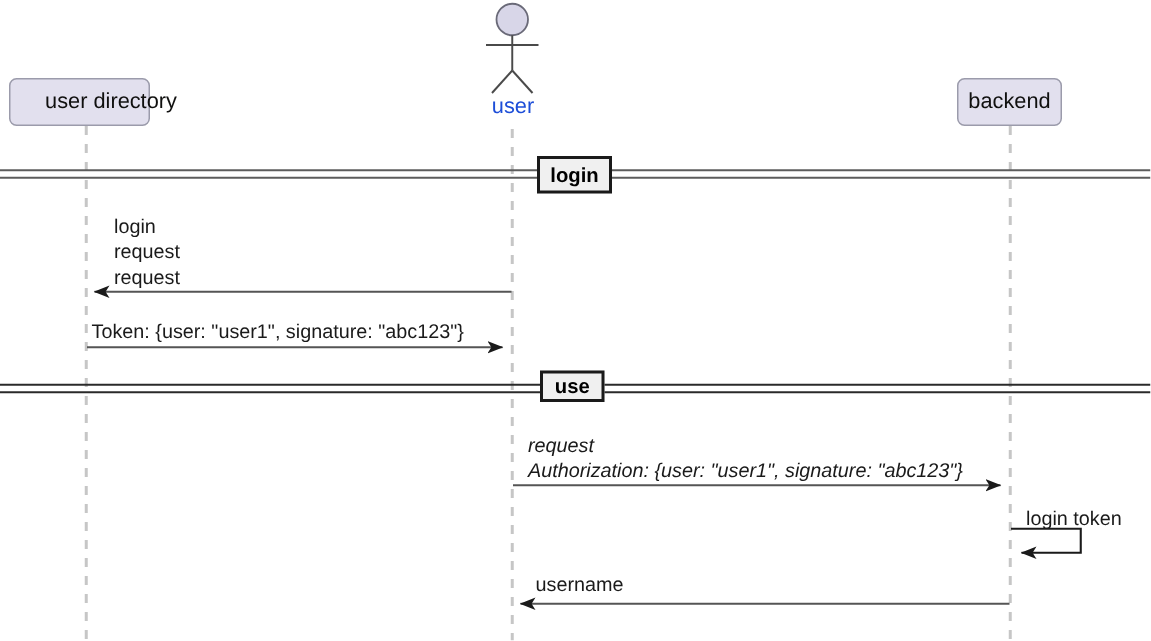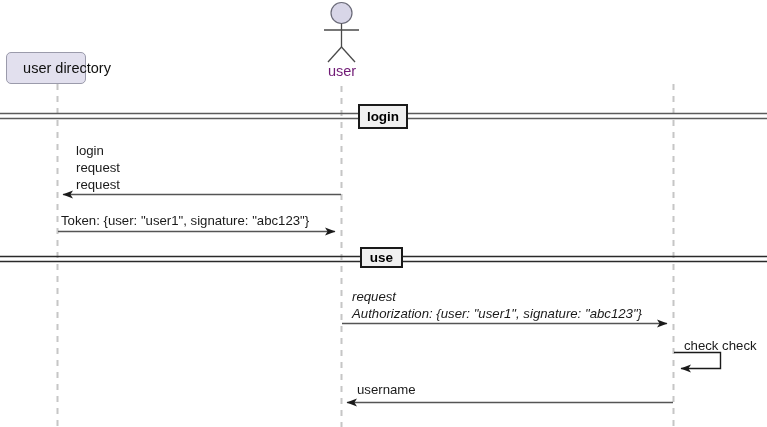--- a/index.html
+++ b/index.html
@@ -40,38 +40,38 @@
     font-size: 14.5px;
     line-height: 1;
     display: flex;
     align-items: center;
     justify-content: center;
     white-space: nowrap;
   }
   #participant-userdir {
     left: 6px;
     top: 52px;
-    width: 80px;
+    width: 94px;
     height: 32px;
     padding-left: 42px;
   }
   #participant-backend {
     left: 638px;
     top: 52px;
     width: 70px;
     height: 32px;
   }
   #actor-user-label {
     position: absolute;
     left: 300px;
     top: 64px;
     width: 84px;
     text-align: center;
     font-size: 14.5px;
-    color: #701a75;
+    color: #1d4ed8;
     line-height: 1;
     white-space: nowrap;
   }
   
   .fragment-label {
     position: absolute;
     box-sizing: border-box;
     background: #f0f0f0;
     border: 2px solid #1a1a1a;
     color: #000000;
@@ -169,20 +169,23 @@
 
     <g>
       <line x1="673" y1="402.5" x2="347" y2="402.5" stroke="#555555" stroke-width="1.3" marker-end="url(#arrow-l)"></line>
     </g>
   </svg>
 
   <div class="participant-box" id="participant-userdir">
     <span>user directory</span>
   </div>
 
+  <div class="participant-box" id="participant-backend">
+    <span>backend</span>
+  </div>
 
   <div id="actor-user-label">user</div>
 
   <div class="fragment-label" id="fragment-login">
     <span>login</span>
   </div>
 
   <div class="fragment-label" id="fragment-use">
     <span>use</span>
   </div>
@@ -196,20 +199,20 @@
   <div class="msg-text" id="msg2-text">
     <span class="msg-line">Token: {user: "user1", signature: "abc123"}</span>
   </div>
 
   <div class="msg-text" id="msg3-text">
     <span class="msg-line">request</span>
     <span class="msg-line">Authorization: {user: "user1", signature: "abc123"}</span>
   </div>
 
   <div class="msg-text" id="msg4-text">
-    <span class="msg-line">check check</span>
+    <span class="msg-line">login token</span>
   </div>
 
   <div class="msg-text" id="msg5-text">
     <span class="msg-line">username</span>
   </div>
 
 </div>
 
 </body></html>

